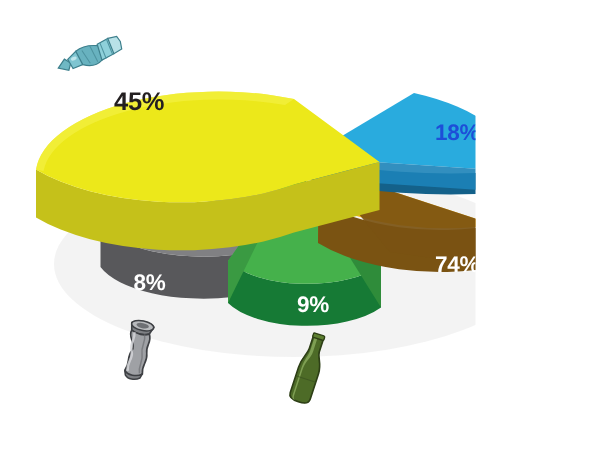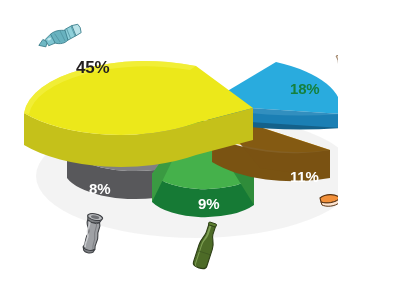--- a/index.html
+++ b/index.html
@@ -9,21 +9,20 @@
   }
   body {
     font-family: "Liberation Sans", sans-serif;
   }
   #stage {
     position: relative;
     width: 317px;
     height: 300px;
     overflow: hidden;
     background: #ffffff;
-    padding-left: 21px;
   }
   #chart-svg {
     position: absolute;
     left: 0;
     top: 0;
     width: 400px;
     height: 300px;
   }
   .pct-label {
     position: absolute;
@@ -34,21 +33,21 @@
     white-space: nowrap;
   }
   #label-plastic {
     left: 76px;  top: 58px;
     font-size: 17px;
     color: #231f20;
   }
   #label-paper {
     left: 290px; top: 80px;
     font-size: 15px;
-    color: #15803d;
+    color: #1d4ed8;
   }
   #label-organic {
     left: 290px; top: 168px;
     font-size: 15px;
     color: #ffffff;
   }
   #label-glass {
     left: 198px; top: 195px;
     font-size: 15px;
     color: #ffffff;
@@ -116,21 +115,21 @@
       <path d="M 253,108 L 196,123 L 196,155 L 253,140 Z" fill="#C5C11A"></path>
       <path d="M 24,113 A 122 56 0 0 1 196,66 L 190,70 A 118 52 0 0 0 29,114 Z" fill="#F5F24A" opacity="0.6"></path>
     </g>
 
   </svg>
 
   <div class="pct-label" id="label-plastic">45%</div>
 
   <div class="pct-label" id="label-paper">18%</div>
 
-  <div class="pct-label" id="label-organic">11%</div>
+  <div class="pct-label" id="label-organic">74%</div>
 
   <div class="pct-label" id="label-glass">9%</div>
 
   <div class="pct-label" id="label-metal">8%</div>
 
   <div class="icon-wrap" id="icon-plastic-bottle">
     <svg viewBox="0 0 56 38" width="56" height="38">
       <g transform="rotate(-22 28 19)">
         <path d="M6,17 L12,13 L15,17 L12,21 Z" fill="#6fb8c4" stroke="#3d7f8c" stroke-width="0.8"></path>
         <path d="M14,14 L21,11 L24,15 L22,21 L15,21 Z" fill="#7fc5d1" stroke="#3d7f8c" stroke-width="0.8"></path>

